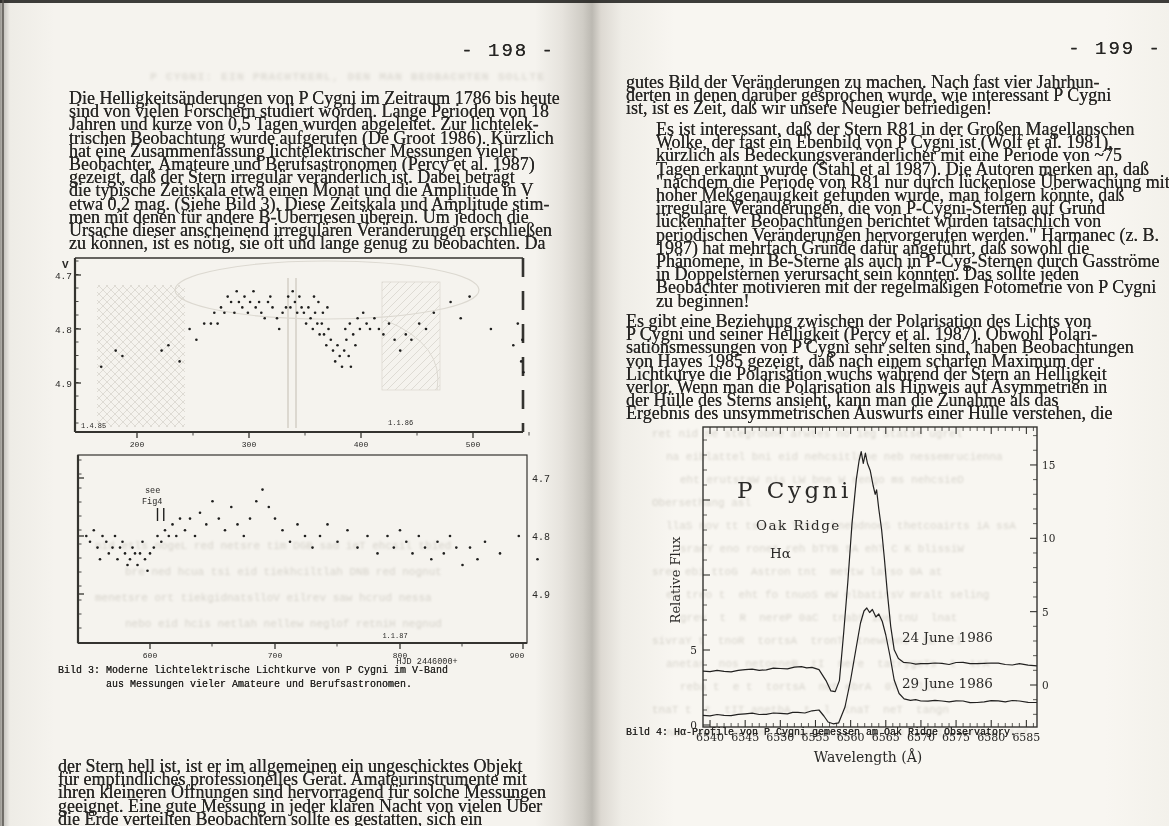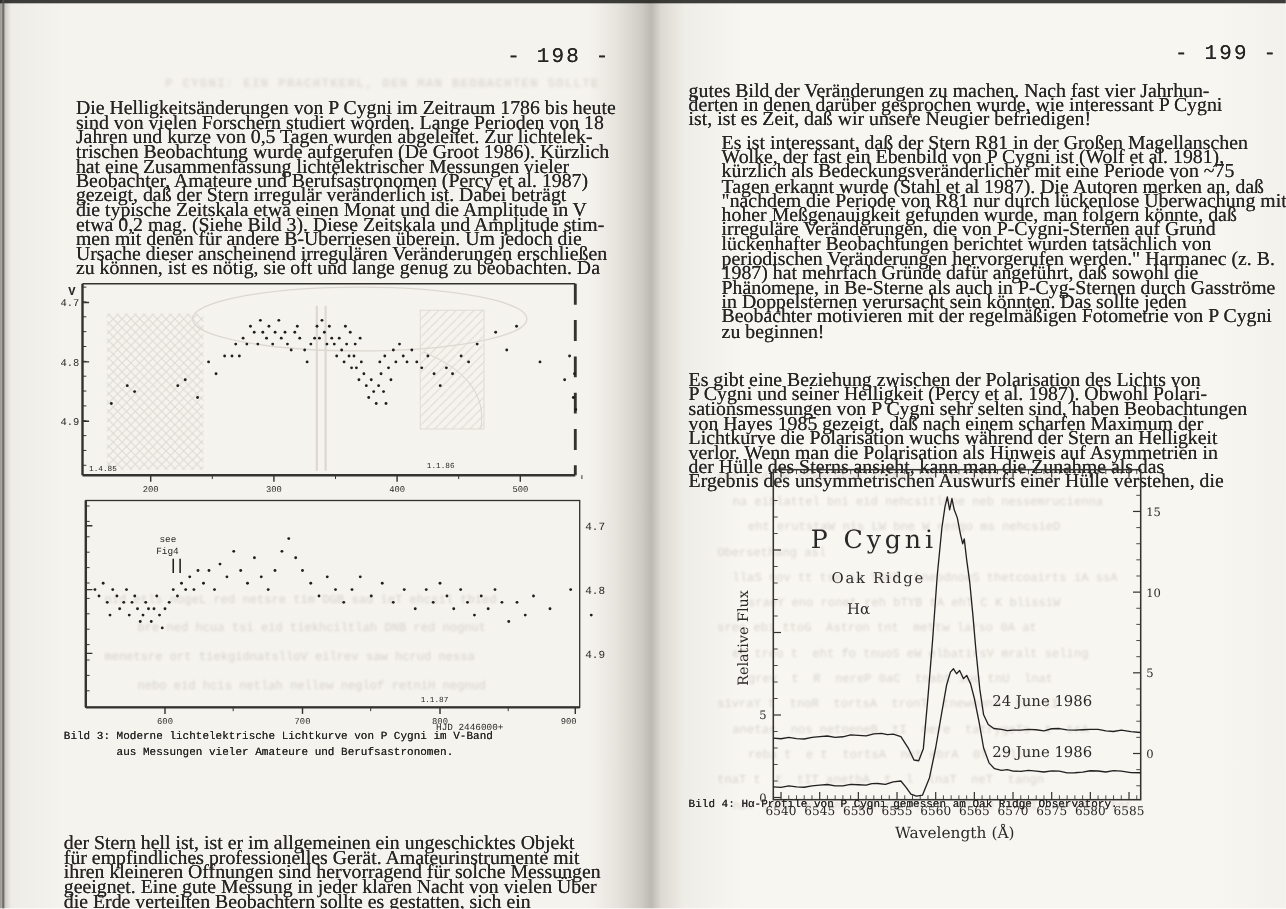--- a/index.html
+++ b/index.html
@@ -351,21 +351,21 @@
 "nachdem die Periode von R81 nur durch lückenlose Überwachung mit
 hoher Meßgenauigkeit gefunden wurde, man folgern könnte, daß
 irreguläre Veränderungen, die von P-Cygni-Sternen auf Grund
 lückenhafter Beobachtungen berichtet wurden tatsächlich von
 periodischen Veränderungen hervorgerufen werden." Harmanec (z. B.
 1987) hat mehrfach Gründe dafür angeführt, daß sowohl die
 Phänomene, in Be-Sterne als auch in P-Cyg-Sternen durch Gasströme
 in Doppelsternen verursacht sein könnten. Das sollte jeden
 Beobachter motivieren mit der regelmäßigen Fotometrie von P Cygni
 zu beginnen!</div>
-    <div class="para mono-text" style="left:626px;top:315px;margin-top:24px;">Es gibt eine Beziehung zwischen der Polarisation des Lichts von
+    <div class="para mono-text" style="left:626px;top:315px;">Es gibt eine Beziehung zwischen der Polarisation des Lichts von
 P Cygni und seiner Helligkeit (Percy et al. 1987). Obwohl Polari-
 sationsmessungen von P Cygni sehr selten sind, haben Beobachtungen
 von Hayes 1985 gezeigt, daß nach einem scharfen Maximum der
 Lichtkurve die Polarisation wuchs während der Stern an Helligkeit
 verlor. Wenn man die Polarisation als Hinweis auf Asymmetrien in
 der Hülle des Sterns ansieht, kann man die Zunahme als das
 Ergebnis des unsymmetrischen Auswurfs einer Hülle verstehen, die</div>
 
     <div id="ghost-right">
         <div class="ghost" style="left: 652px; top: 428px;">ret nid ne stegrobne arwtes no ieg Statse ugrel</div>

